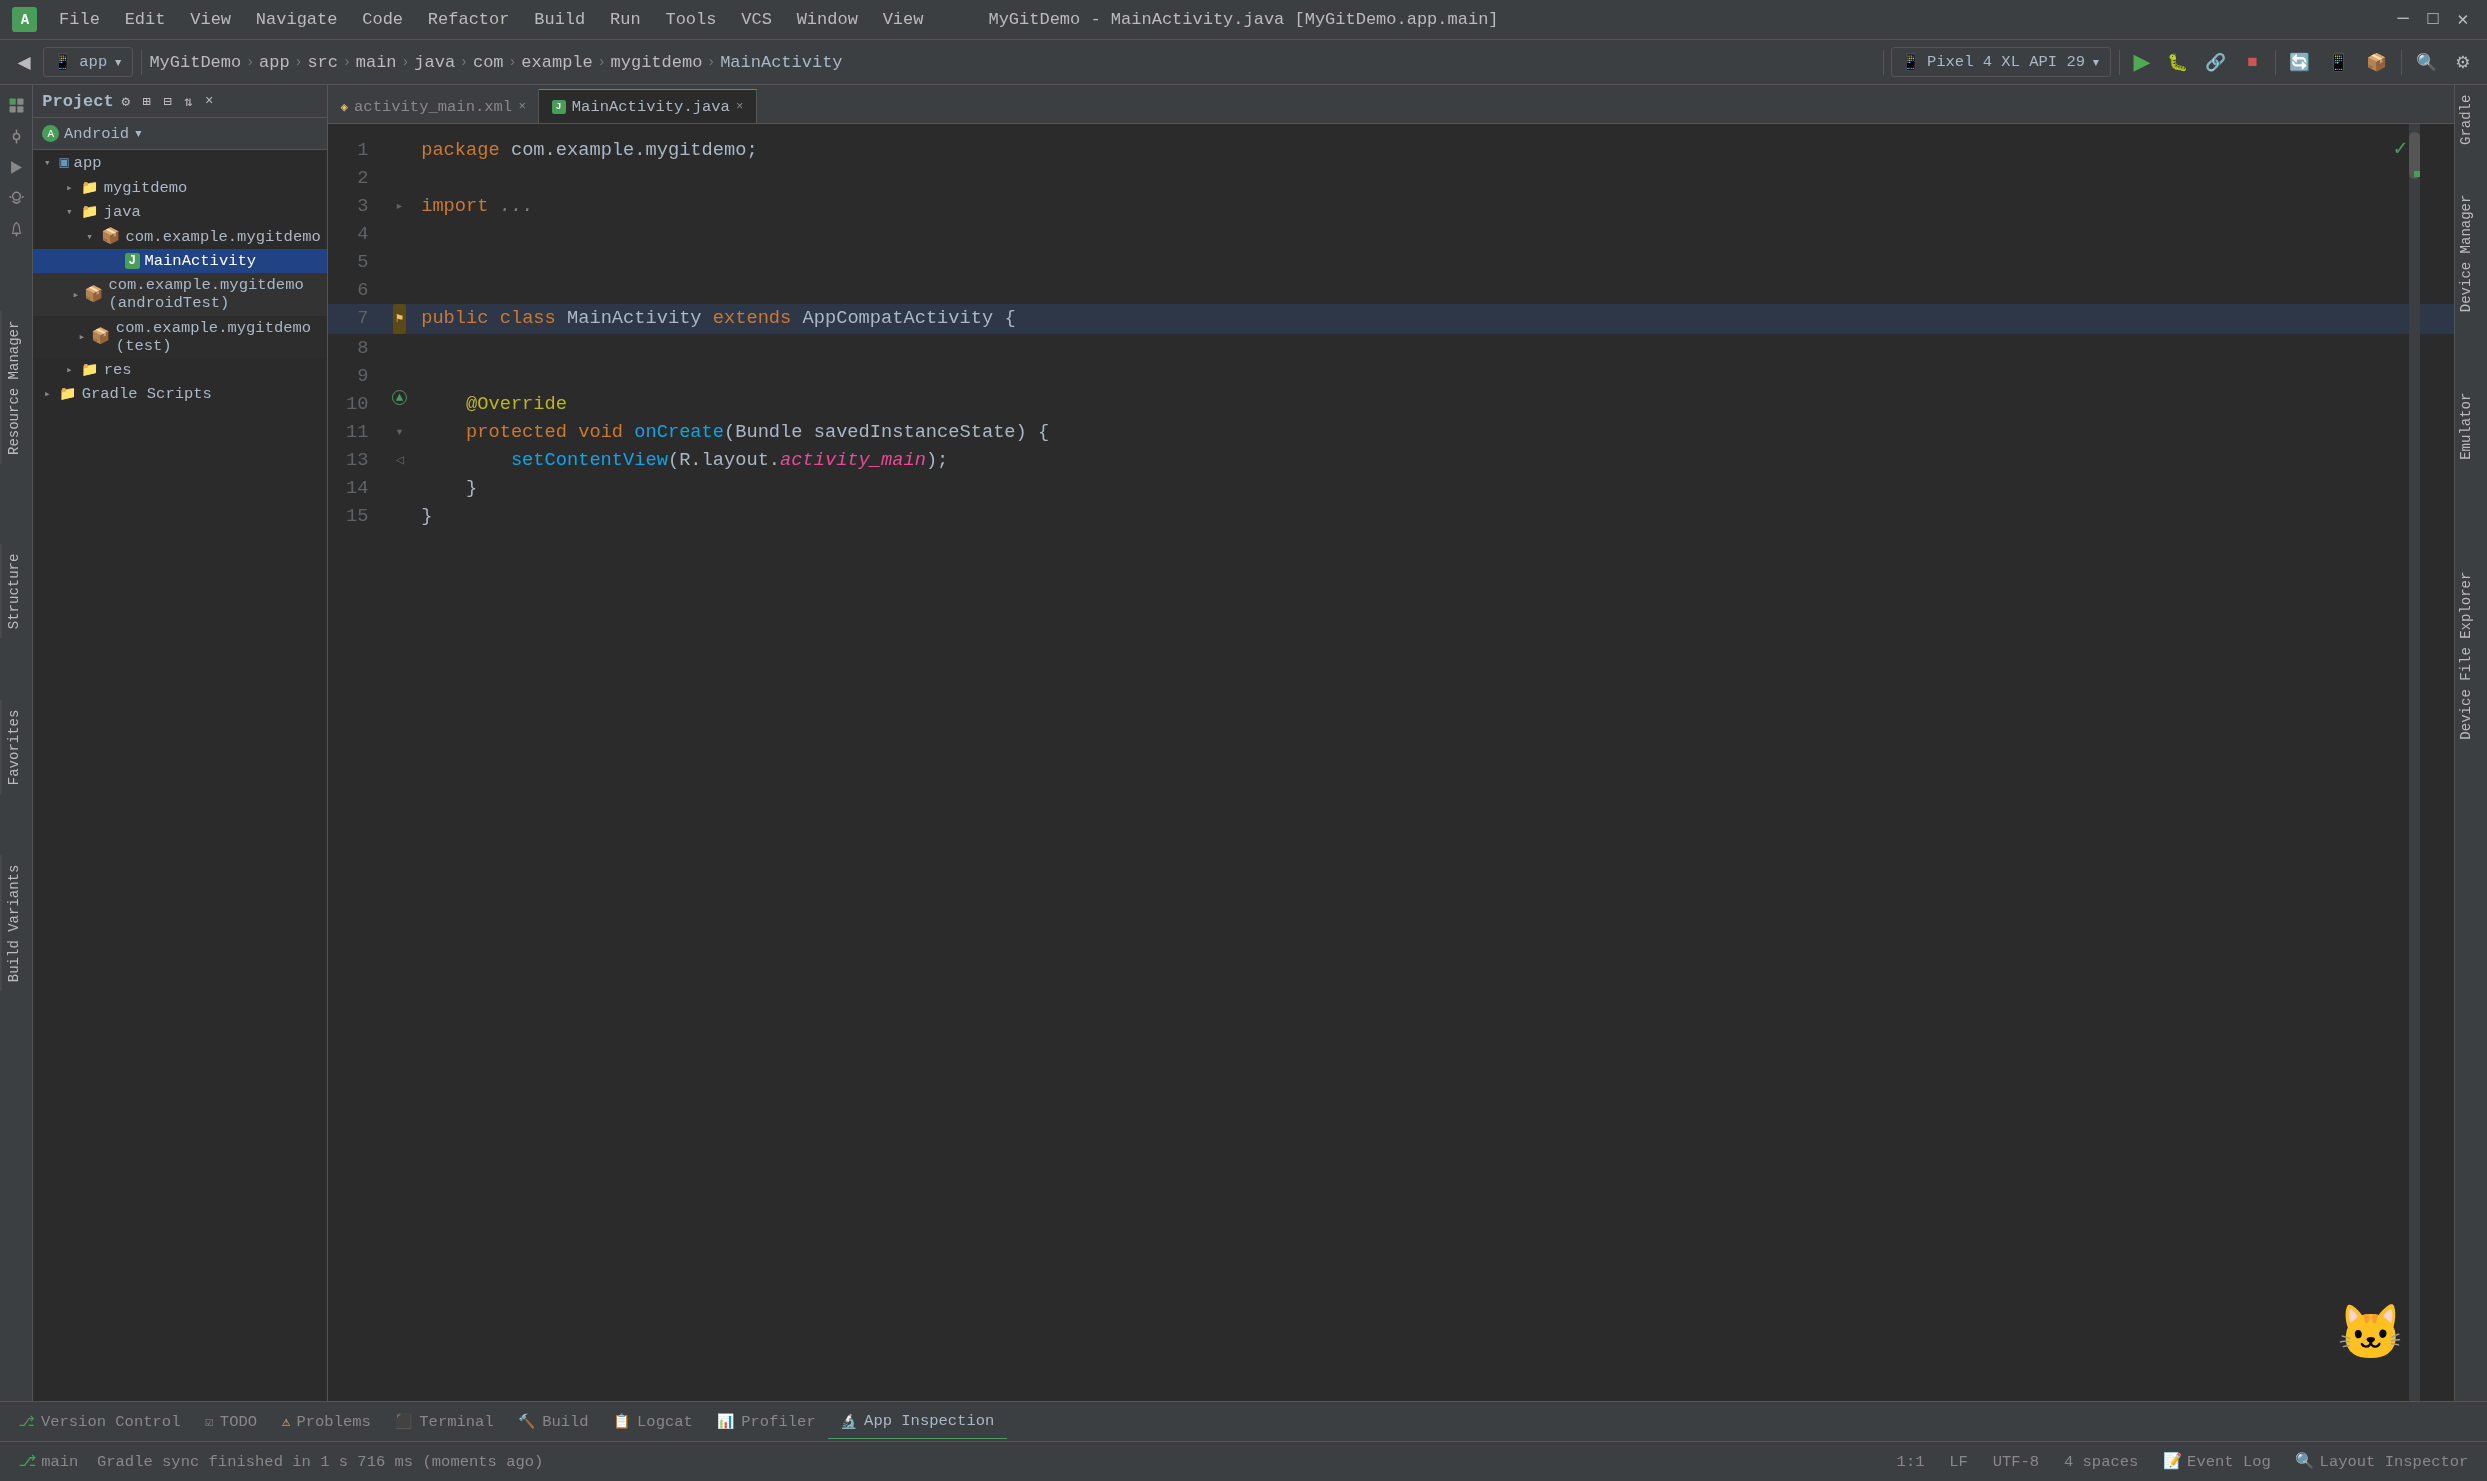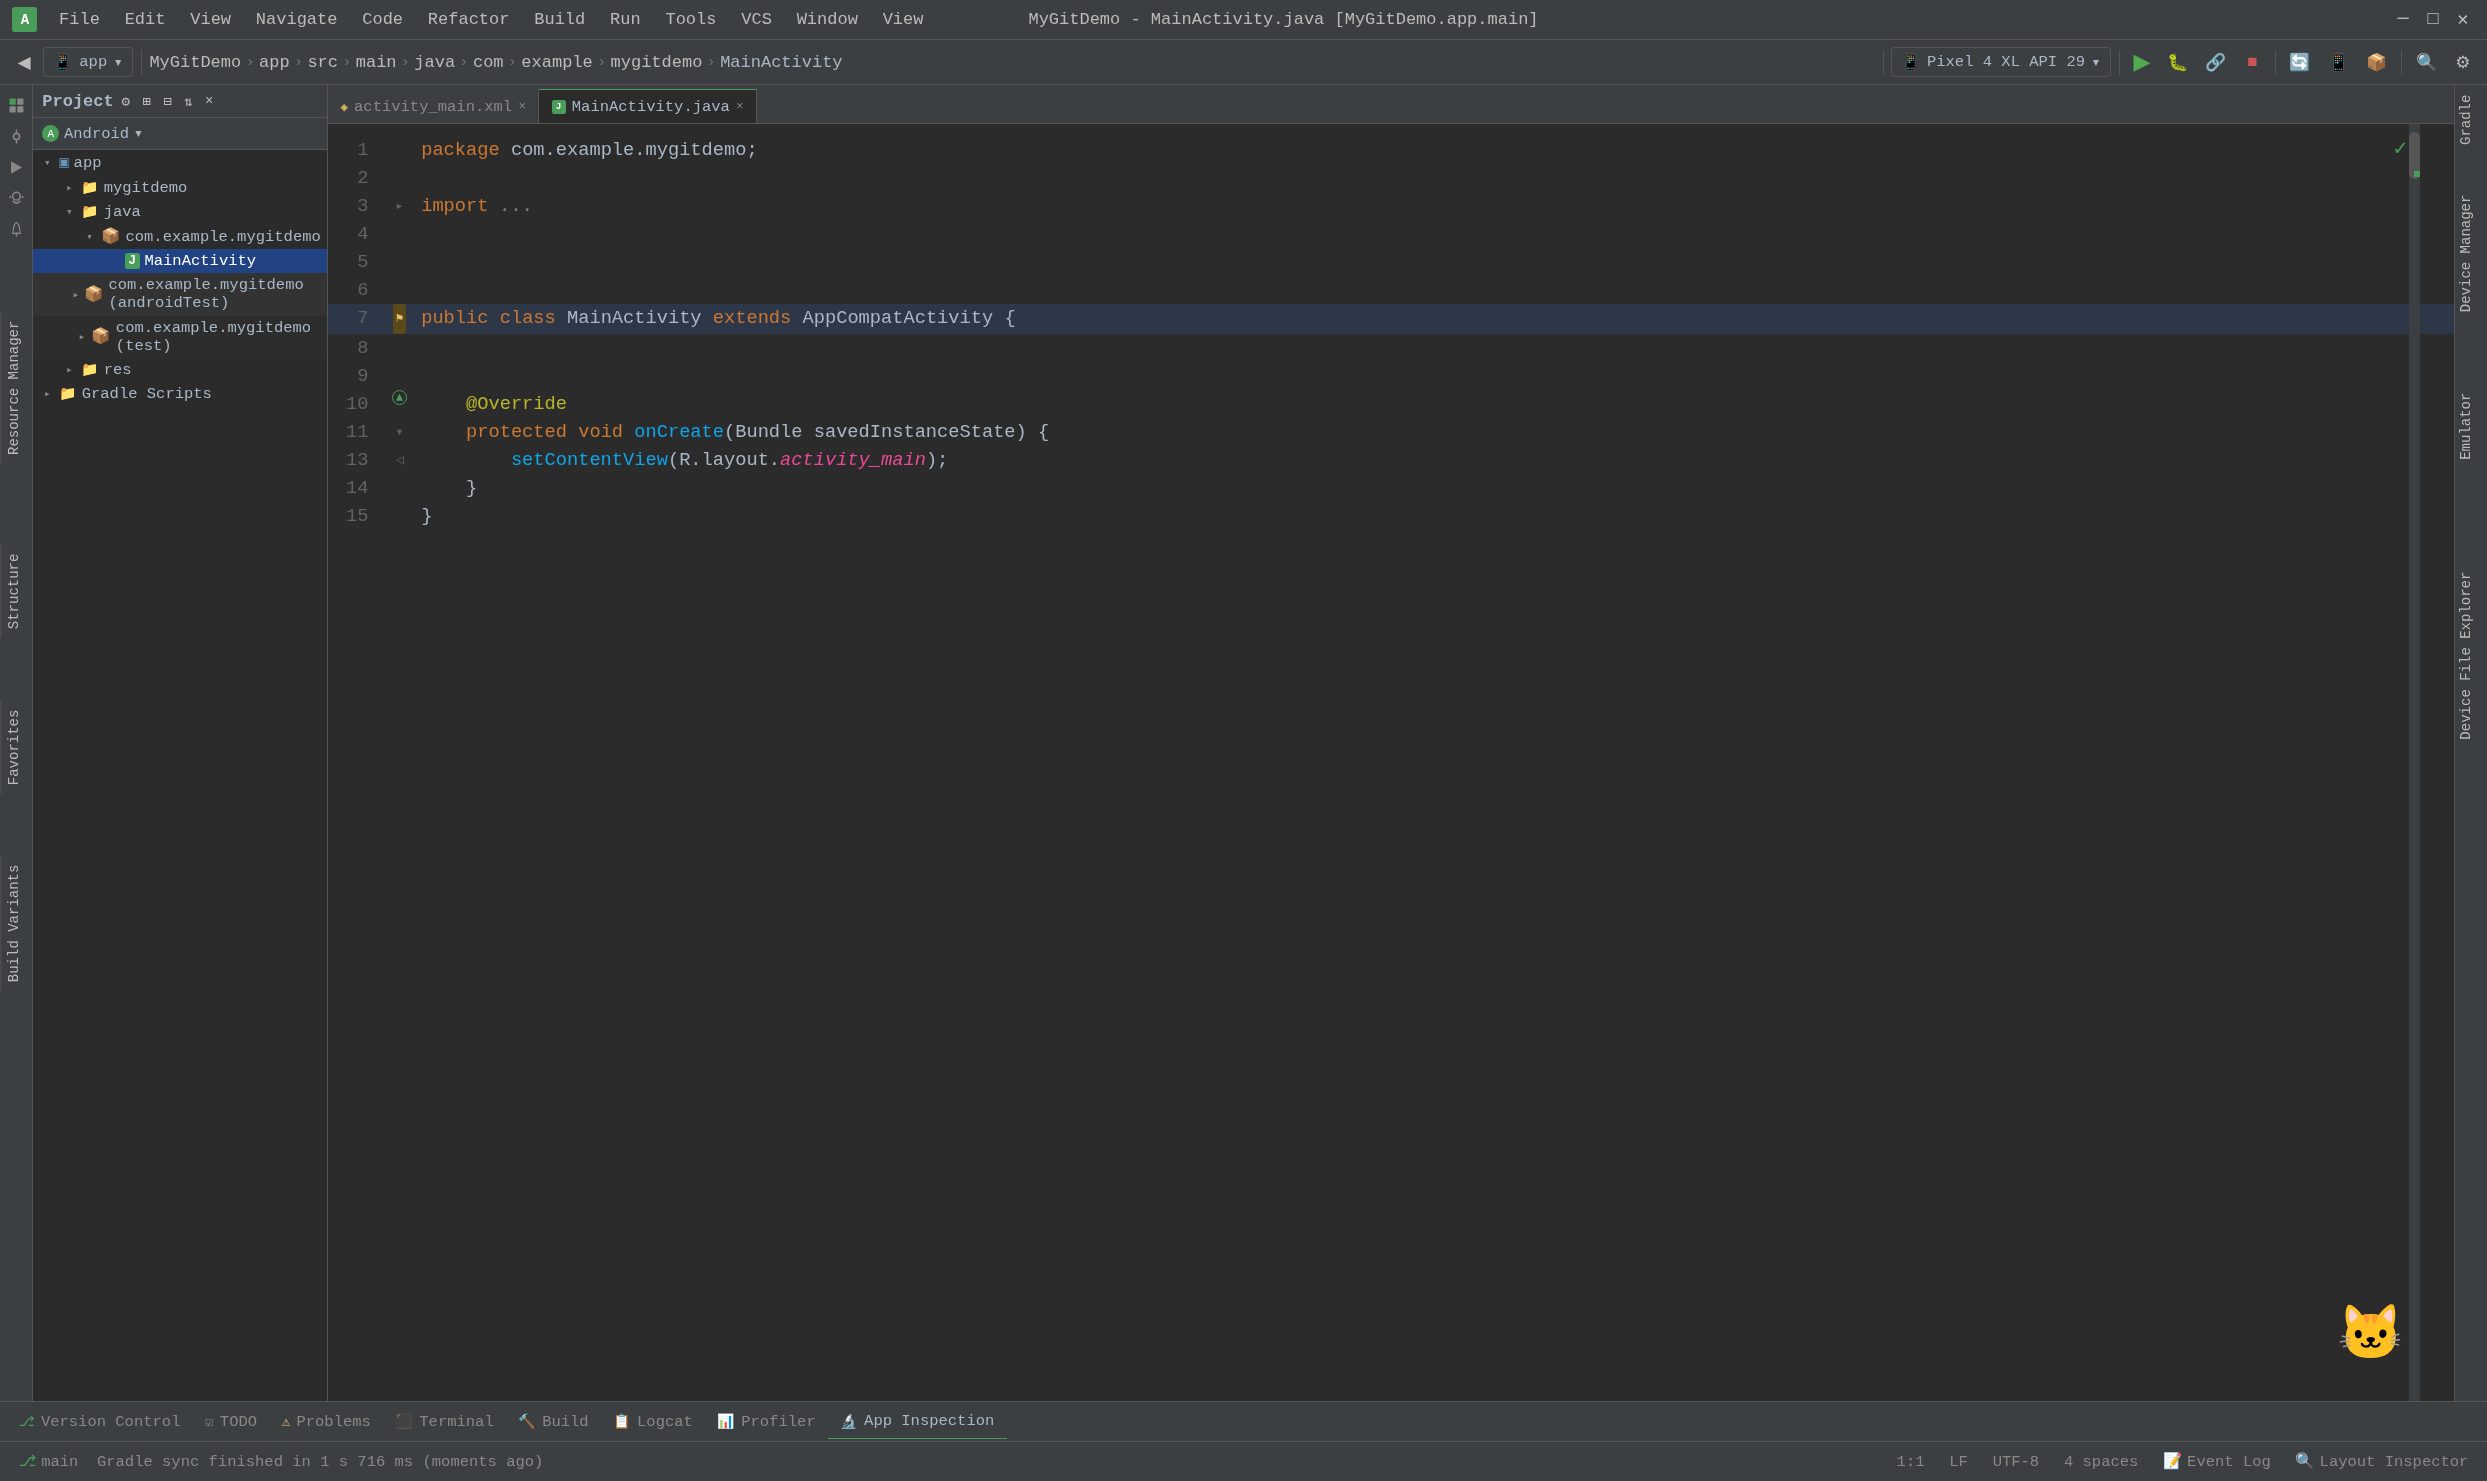--- a/index.html
+++ b/index.html
@@ -49,21 +49,20 @@
     #title-bar .menu-items span {
       padding: 3.1px 12.4px;
       cursor: pointer;
     }
     #title-bar .title-center {
       font-size: 17px;
       color: #bbbbbb;
       position: absolute;
       left: 50%;
       transform: translateX(-50%);
-      margin-left: 40px;
     }
     #title-bar .window-controls {
       display: flex;
       gap: 6.2px;
     }
     #title-bar .window-controls span {
       font-size: 18.7px;
       cursor: pointer;
       color: #bbbbbb;
       padding: 3.1px 6.2px;

